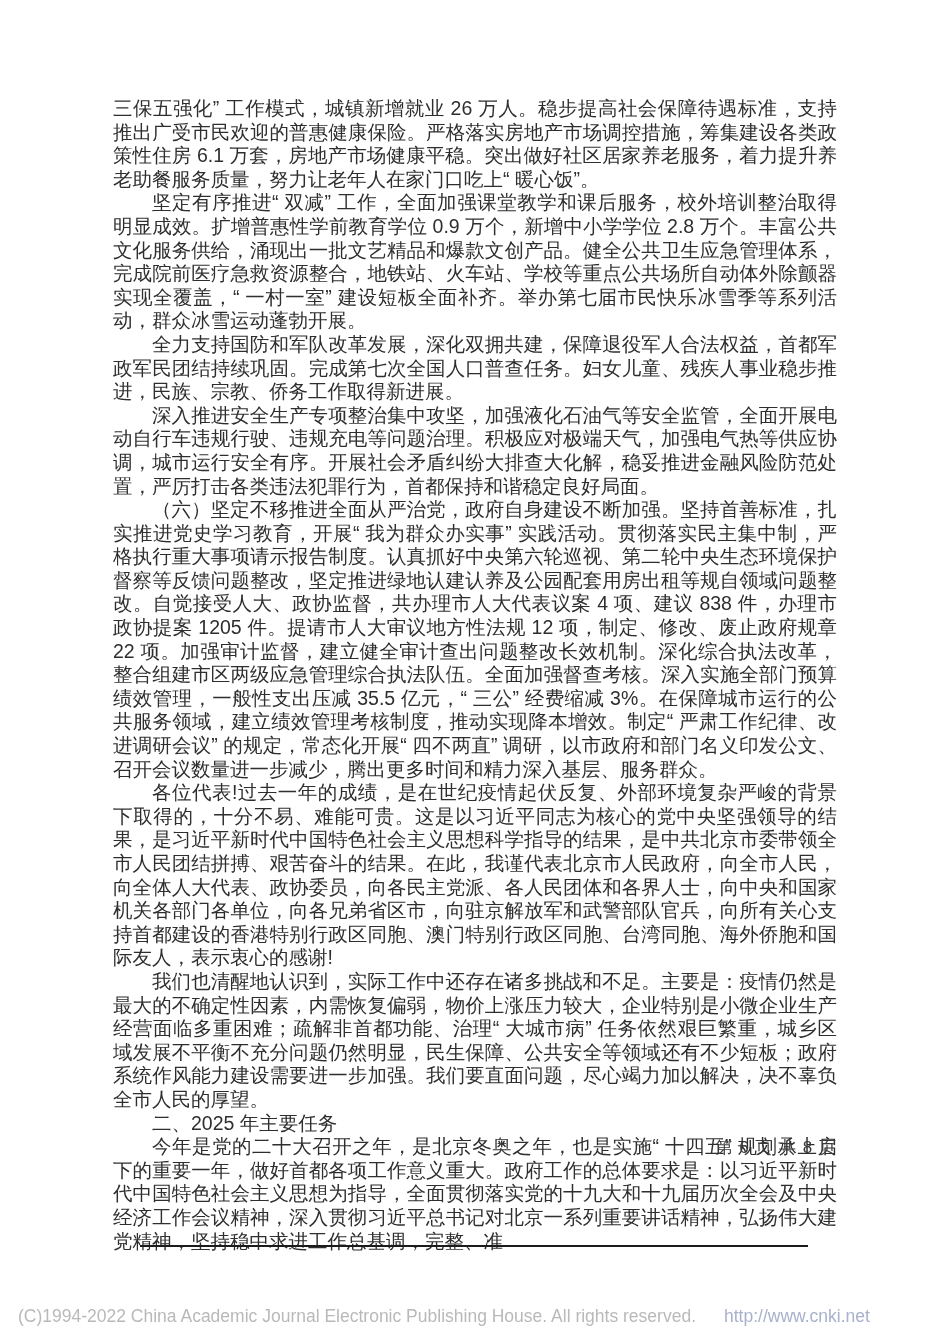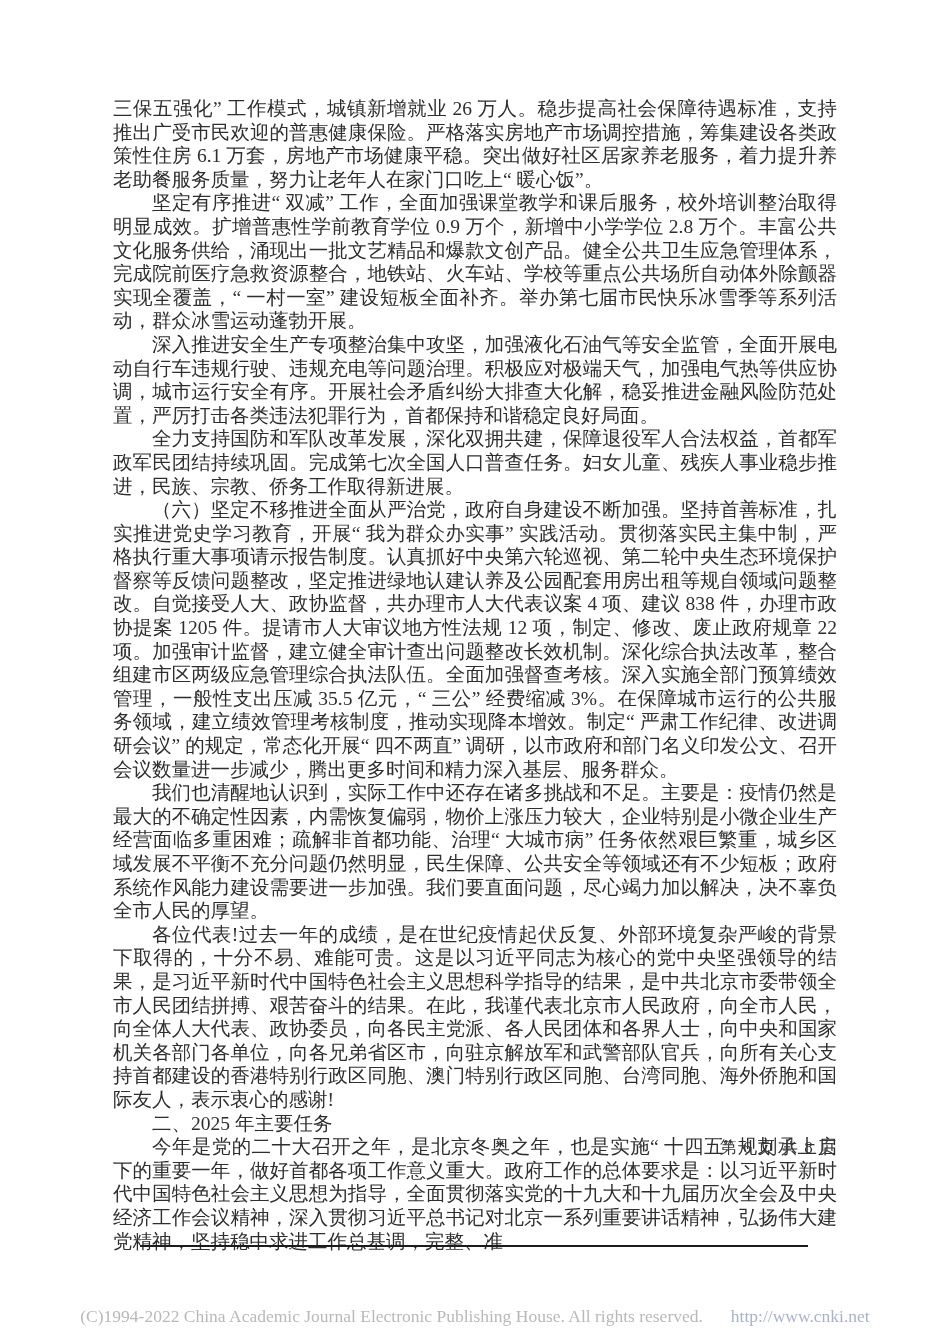--- a/index.html
+++ b/index.html
@@ -6,21 +6,21 @@
     margin: 0;
     padding: 0;
     background: #ffffff;
   }
   .page {
     position: relative;
     width: 950px;
     height: 1344px;
     background: #ffffff;
     overflow: hidden;
-    font-family: Liberation Serif, serif;
+    font-family: Liberation Sans, sans-serif;
   }
   .content {
     position: absolute;
     left: 113px;
     top: 97px;
     width: 724px;
     color: #2e2e2e;
     font-size: 19.5px;
     line-height: 23.6px;
     text-align: justify;
@@ -52,48 +52,47 @@
     background: #1b1b1d;
   }
   .copyright-bar {
     position: absolute;
     left: 18px;
     top: 1306px;
     width: 914px;
     font-size: 17.5px;
     color: #b9b9b9;
     white-space: nowrap;
-    text-align: center;
   }
   .copyright-bar .cnki-url {
     color: #a8b2cc;
     margin-left: 28px;
     text-decoration: none;
   }
 </style>
 </head>
 <body>
 
 <div class="page">
 
   <div class="content">
 
       <p class="para">三保五强化” 工作模式，城镇新增就业 26 万人。稳步提高社会保障待遇标准，支持推出广受市民欢迎的普惠健康保险。严格落实房地产市场调控措施，筹集建设各类政策性住房 6.1 万套，房地产市场健康平稳。突出做好社区居家养老服务，着力提升养老助餐服务质量，努力让老年人在家门口吃上“ 暖心饭”。</p>
 
       <p class="para">坚定有序推进“ 双减” 工作，全面加强课堂教学和课后服务，校外培训整治取得明显成效。扩增普惠性学前教育学位 0.9 万个，新增中小学学位 2.8 万个。丰富公共文化服务供给，涌现出一批文艺精品和爆款文创产品。健全公共卫生应急管理体系，完成院前医疗急救资源整合，地铁站、火车站、学校等重点公共场所自动体外除颤器实现全覆盖，“ 一村一室” 建设短板全面补齐。举办第七届市民快乐冰雪季等系列活动，群众冰雪运动蓬勃开展。</p>
 
+      <p class="para">全力支持国防和军队改革发展，深化双拥共建，保障退役军人合法权益，首都军政军民团结持续巩固。完成第七次全国人口普查任务。妇女儿童、残疾人事业稳步推进，民族、宗教、侨务工作取得新进展。</p>
+
       <p class="para">深入推进安全生产专项整治集中攻坚，加强液化石油气等安全监管，全面开展电动自行车违规行驶、违规充电等问题治理。积极应对极端天气，加强电气热等供应协调，城市运行安全有序。开展社会矛盾纠纷大排查大化解，稳妥推进金融风险防范处置，严厉打击各类违法犯罪行为，首都保持和谐稳定良好局面。</p>
-
-      <p class="para">全力支持国防和军队改革发展，深化双拥共建，保障退役军人合法权益，首都军政军民团结持续巩固。完成第七次全国人口普查任务。妇女儿童、残疾人事业稳步推进，民族、宗教、侨务工作取得新进展。</p>
 
       <p class="para">（六）坚定不移推进全面从严治党，政府自身建设不断加强。坚持首善标准，扎实推进党史学习教育，开展“ 我为群众办实事” 实践活动。贯彻落实民主集中制，严格执行重大事项请示报告制度。认真抓好中央第六轮巡视、第二轮中央生态环境保护督察等反馈问题整改，坚定推进绿地认建认养及公园配套用房出租等规自领域问题整改。自觉接受人大、政协监督，共办理市人大代表议案 4 项、建议 838 件，办理市政协提案 1205 件。提请市人大审议地方性法规 12 项，制定、修改、废止政府规章 22 项。加强审计监督，建立健全审计查出问题整改长效机制。深化综合执法改革，整合组建市区两级应急管理综合执法队伍。全面加强督查考核。深入实施全部门预算绩效管理，一般性支出压减 35.5 亿元，“ 三公” 经费缩减 3%。在保障城市运行的公共服务领域，建立绩效管理考核制度，推动实现降本增效。制定“ 严肃工作纪律、改进调研会议” 的规定，常态化开展“ 四不两直” 调研，以市政府和部门名义印发公文、召开会议数量进一步减少，腾出更多时间和精力深入基层、服务群众。</p>
 
+      <p class="para">各位代表!过去一年的成绩，是在世纪疫情起伏反复、外部环境复杂严峻的背景下取得的，十分不易、难能可贵。这是以习近平同志为核心的党中央坚强领导的结果，是习近平新时代中国特色社会主义思想科学指导的结果，是中共北京市委带领全市人民团结拼搏、艰苦奋斗的结果。在此，我谨代表北京市人民政府，向全市人民，向全体人大代表、政协委员，向各民主党派、各人民团体和各界人士，向中央和国家机关各部门各单位，向各兄弟省区市，向驻京解放军和武警部队官兵，向所有关心支持首都建设的香港特别行政区同胞、澳门特别行政区同胞、台湾同胞、海外侨胞和国际友人，表示衷心的感谢!</p>
+
       <p class="para">我们也清醒地认识到，实际工作中还存在诸多挑战和不足。主要是：疫情仍然是最大的不确定性因素，内需恢复偏弱，物价上涨压力较大，企业特别是小微企业生产经营面临多重困难；疏解非首都功能、治理“ 大城市病” 任务依然艰巨繁重，城乡区域发展不平衡不充分问题仍然明显，民生保障、公共安全等领域还有不少短板；政府系统作风能力建设需要进一步加强。我们要直面问题，尽心竭力加以解决，决不辜负全市人民的厚望。</p>
-
-      <p class="para">各位代表!过去一年的成绩，是在世纪疫情起伏反复、外部环境复杂严峻的背景下取得的，十分不易、难能可贵。这是以习近平同志为核心的党中央坚强领导的结果，是习近平新时代中国特色社会主义思想科学指导的结果，是中共北京市委带领全市人民团结拼搏、艰苦奋斗的结果。在此，我谨代表北京市人民政府，向全市人民，向全体人大代表、政协委员，向各民主党派、各人民团体和各界人士，向中央和国家机关各部门各单位，向各兄弟省区市，向驻京解放军和武警部队官兵，向所有关心支持首都建设的香港特别行政区同胞、澳门特别行政区同胞、台湾同胞、海外侨胞和国际友人，表示衷心的感谢!</p>
 
       <p class="para">二、2025 年主要任务</p>
 
       <p class="para">今年是党的二十大召开之年，是北京冬奥之年，也是实施“ 十四五” 规划承上启下的重要一年，做好首都各项工作意义重大。政府工作的总体要求是：以习近平新时代中国特色社会主义思想为指导，全面贯彻落实党的十九大和十九届历次全会及中央经济工作会议精神，深入贯彻习近平总书记对北京一系列重要讲话精神，弘扬伟大建党精神，坚持稳中求进工作总基调，完整、准</p>
     </div>
 
   <div class="page-number">第 6 页 共 8 页</div>
 
   <div class="divider"></div>
 

